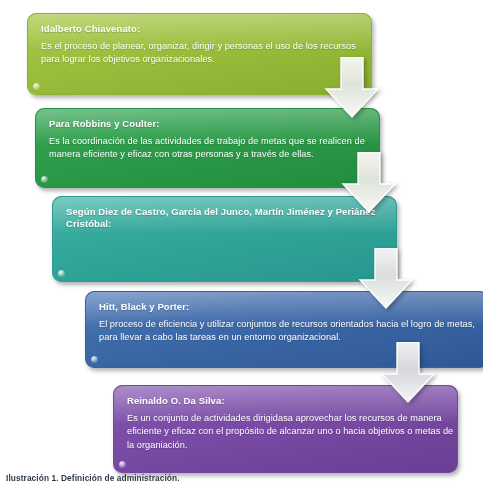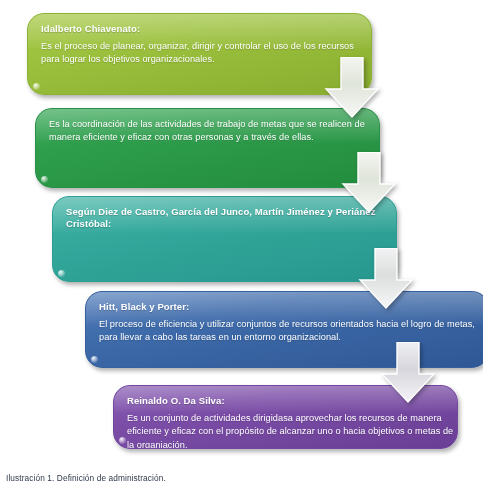--- a/index.html
+++ b/index.html
@@ -16,21 +16,21 @@
     width: 483px;
     height: 490px;
     background: #ffffff;
     overflow: hidden;
   }
 
   
   .stage {
     position: absolute;
     box-sizing: border-box;
-    border-radius: 17px;
+    border-radius: 9px;
     padding: 9px 0 8px 13px;
     color: #ffffff;
     overflow: hidden;
     box-shadow: 2px 3px 4px rgba(0,0,0,0.30);
   }
   .stage::after {
     
     content: "";
     position: absolute;
     left: 0; right: 0; top: 0;
@@ -82,52 +82,53 @@
     position: absolute;
     z-index: 5;
     filter: drop-shadow(2px 2px 2px rgba(0,0,0,0.30));
   }
 
   
   .caption {
     position: absolute;
     left: 6px;
     font-size: 8.3px;
-    font-weight: normal;
+    font-weight: bold;
     color: #2f3a4c;
     letter-spacing: 0.1px;
     white-space: nowrap;
   }
 </style>
 </head>
 <body>
 
 <div id="canvas">
 
   <div class="stage fill-olive" style="left:27px; top:13px; width:345px; height:82px;">
     <div class="inner">
       <div class="stage-title">Idalberto Chiavenato:</div>
-      <div class="stage-body">Es el proceso de planear, organizar, dirigir y controlar el uso de los recursos para lograr los objetivos organizacionales.</div>
+      <div class="stage-body">Es el proceso de planear, organizar, dirigir y personas el uso de los recursos para lograr los objetivos organizacionales.</div>
     </div>
     <span class="bead"></span>
   </div>
 
   <svg class="arrow" style="left:323px; top:57px;" width="58" height="62" viewBox="0 0 58 62">
     <defs>
       <linearGradient id="ag1" x1="0" y1="0" x2="0" y2="1">
         <stop offset="0%" stop-color="#f4f6f1"></stop>
         <stop offset="45%" stop-color="#dfe4da"></stop>
         <stop offset="100%" stop-color="#f7f8f5"></stop>
       </linearGradient>
     </defs>
     <polygon points="18,0 40,0 40,32 55,32 29,60 3,32 18,32" fill="url(#ag1)" stroke="#ffffff" stroke-width="1.4"></polygon>
   </svg>
 
   <div class="stage fill-green" style="left:35px; top:108px; width:345px; height:80px;">
     <div class="inner">
+      <div class="stage-title">Para Robbins y Coulter:</div>
       <div class="stage-body">Es la coordinación de las actividades de trabajo de metas que se realicen de manera eficiente y eficaz con otras personas y a través de ellas.</div>
     </div>
     <span class="bead"></span>
   </div>
 
   <svg class="arrow" style="left:340px; top:152px;" width="58" height="62" viewBox="0 0 58 62">
     <defs>
       <linearGradient id="ag2" x1="0" y1="0" x2="0" y2="1">
         <stop offset="0%" stop-color="#f4f6f1"></stop>
         <stop offset="45%" stop-color="#dfe4da"></stop>
@@ -167,21 +168,21 @@
     <defs>
       <linearGradient id="ag4" x1="0" y1="0" x2="0" y2="1">
         <stop offset="0%" stop-color="#eff0f4"></stop>
         <stop offset="45%" stop-color="#d6d6dc"></stop>
         <stop offset="100%" stop-color="#f4f4f8"></stop>
       </linearGradient>
     </defs>
     <polygon points="18,0 40,0 40,32 55,32 29,60 3,32 18,32" fill="url(#ag4)" stroke="#ffffff" stroke-width="1.4"></polygon>
   </svg>
 
-  <div class="stage fill-purple" style="left:113px; top:385px; width:345px; height:64px;">
+  <div class="stage fill-purple" style="left:113px; top:385px; width:345px; height:88px;">
     <div class="inner">
       <div class="stage-title">Reinaldo O. Da Silva:</div>
       <div class="stage-body">Es un conjunto de actividades  dirigidasa aprovechar los recursos de manera eficiente y eficaz con el propósito de alcanzar uno o hacia objetivos o metas de la organiación.</div>
     </div>
     <span class="bead"></span>
   </div>
 
   <div class="caption" style="top:473px;">Ilustración 1. Definición de administración.</div>
 
 </div>

